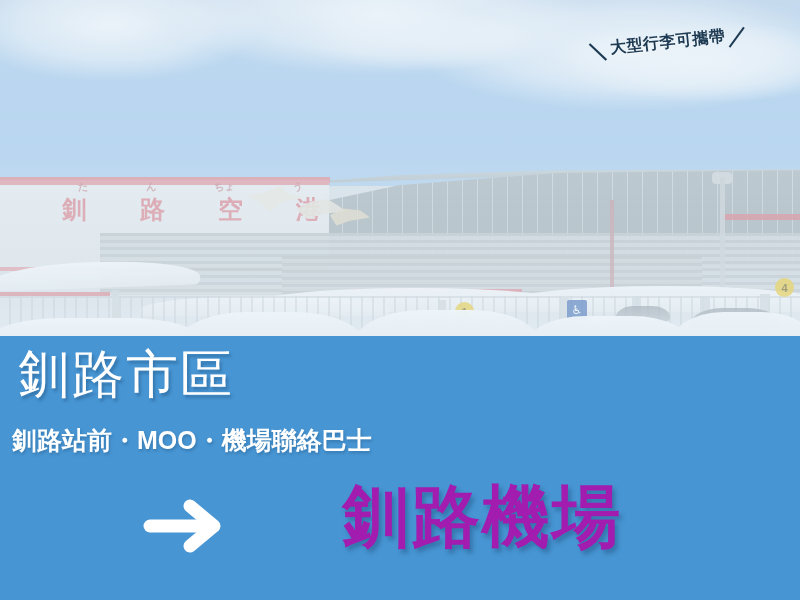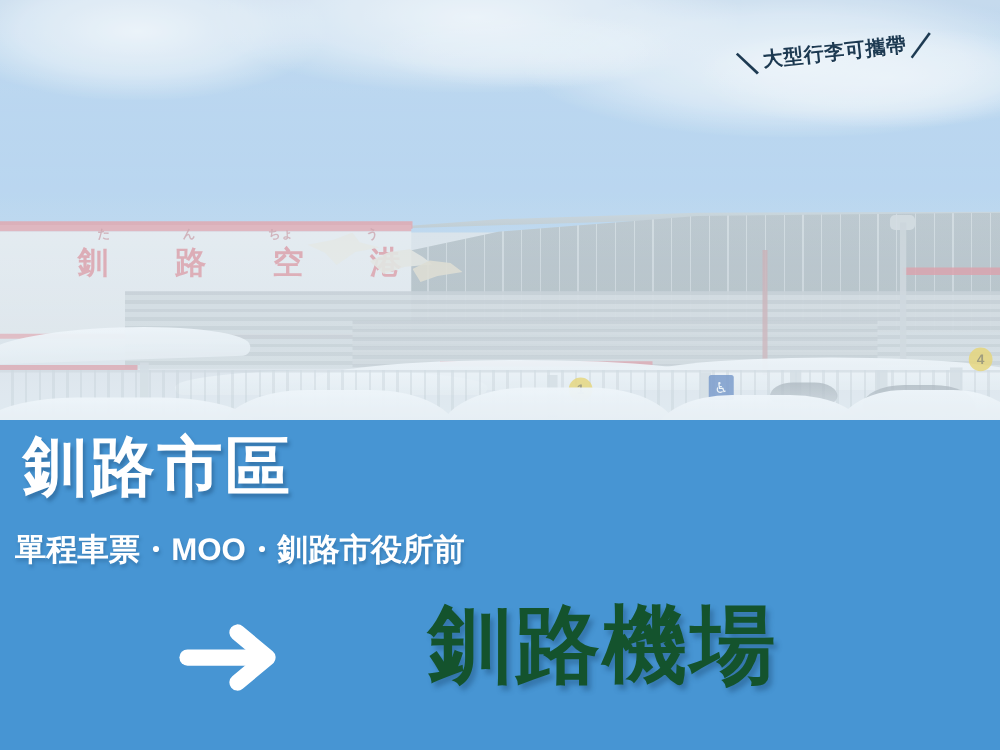--- a/index.html
+++ b/index.html
@@ -360,21 +360,21 @@
     width: 800px;
     height: 264px;
     background: #4795d3;
   }
 
   .origin {
     position: absolute;
     left: 18px;
     top: 12px;
     font-size: 52px;
-    font-weight: 700;
+    font-weight: 400;
     color: #ffffff;
     line-height: 1;
     letter-spacing: 2px;
     white-space: nowrap;
     text-shadow: 2px 3px 3px rgba(30,80,125,.45);
   }
 
   .origin-sub {
     position: absolute;
     left: 12px;
@@ -399,21 +399,21 @@
     justify-content: center;
   }
   .arrow-wrap svg { display: block; }
 
   .destination {
     position: absolute;
     left: 342px;
     top: 482px;
     font-size: 68px;
     font-weight: 700;
-    color: #14532d;
+    color: #a21caf;
     line-height: 1;
     letter-spacing: 2px;
     white-space: nowrap;
     text-shadow: 3px 4px 4px rgba(30,80,125,.45);
   }
 </style>
 </head>
 <body>
 
 <div class="banner">
@@ -497,21 +497,21 @@
 
   <div class="badge">
     <span class="badge-slash">＼</span>
     <span class="badge-text">大型行李可攜帶</span>
     <span class="badge-slash">／</span>
   </div>
 
 
   <div class="blue-band">
     <div class="origin">釧路市區</div>
-    <div class="origin-sub">單程車票・MOO・釧路市役所前</div>
+    <div class="origin-sub">釧路站前・MOO・機場聯絡巴士</div>
   </div>
 
   <div class="arrow-wrap">
     <svg width="92" height="58" viewBox="0 0 92 58" aria-hidden="true">
       <g fill="none" stroke="#ffffff" stroke-width="13" stroke-linecap="round" stroke-linejoin="round">
         <line x1="10" y1="29" x2="70" y2="29"></line>
         <polyline points="50,9 74,29 50,49"></polyline>
       </g>
     </svg>
   </div>

